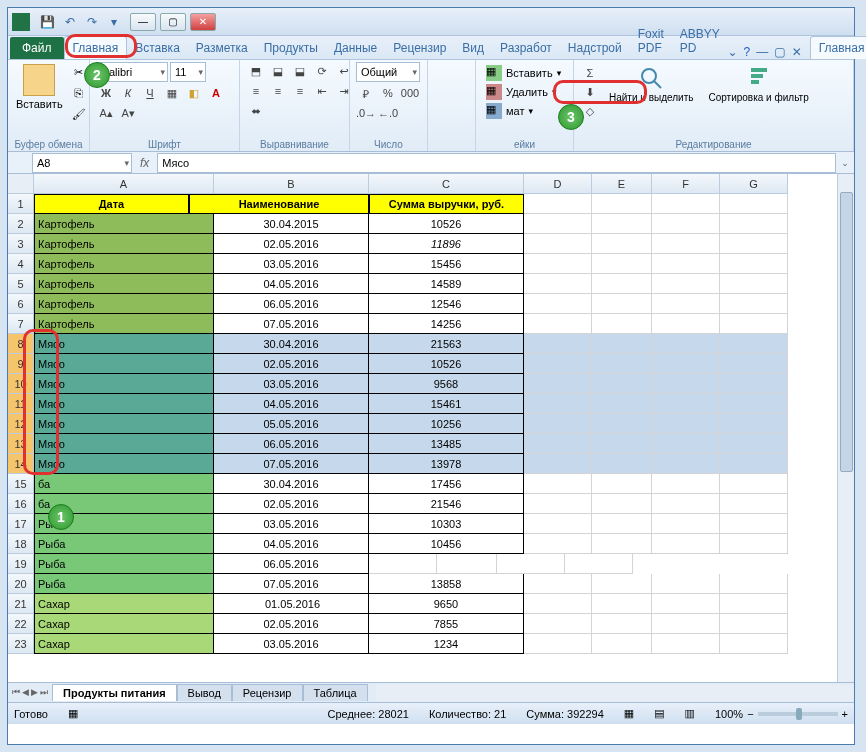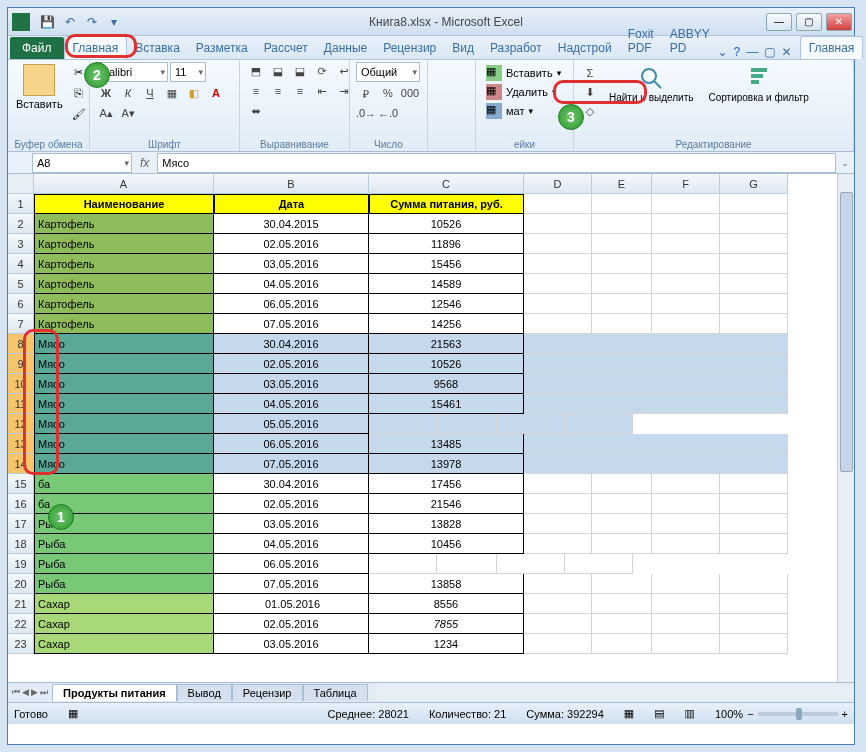--- a/index.html
+++ b/index.html
@@ -96,35 +96,34 @@
 <div class="window">
 
   <div class="titlebar">
     <span class="excel-icon"></span>
     <div class="qat">
       <span class="qat-btn">💾</span>
       <span class="qat-btn">↶</span>
       <span class="qat-btn">↷</span>
       <span class="qat-btn">▾</span>
     </div>
-    <div class="title-text">Книга8.xlsx  -  Microsoft Excel</div>
     <div class="win-controls">
       <div class="win-btn">—</div>
       <div class="win-btn">▢</div>
       <div class="win-btn close">✕</div>
     </div>
   </div>
 
   <div class="ribbon-tabs">
     <div class="file-tab">Файл</div>
 
     <div class="ribbon-tab active">Главная</div>
       <div class="ribbon-tab">Вставка</div>
       <div class="ribbon-tab">Разметка</div>
-      <div class="ribbon-tab">Рассчет</div>
+      <div class="ribbon-tab">Продукты</div>
       <div class="ribbon-tab">Данные</div>
       <div class="ribbon-tab">Рецензир</div>
       <div class="ribbon-tab">Вид</div>
       <div class="ribbon-tab">Разработ</div>
       <div class="ribbon-tab">Надстрой</div>
       <div class="ribbon-tab">Foxit PDF</div>
       <div class="ribbon-tab">ABBYY PD</div>
       <div class="ribbon-help">
       <span>⌄</span>
       <span style="color:#2060c0">?</span>
@@ -311,41 +310,41 @@
         <div class="row-h">17</div>
         <div class="row-h">18</div>
         <div class="row-h">19</div>
         <div class="row-h">20</div>
         <div class="row-h">21</div>
         <div class="row-h">22</div>
         <div class="row-h">23</div>
       </div>
     <div class="cells" id="cells">
         <div class="row">
+          <div class="cell hdr-cell" style="width: 155px;">Дата</div>
           <div class="cell hdr-cell" style="width: 180px;">Наименование</div>
-          <div class="cell hdr-cell" style="width: 155px;">Дата</div>
-          <div class="cell hdr-cell" style="width: 155px;">Сумма питания, руб.</div>
+          <div class="cell hdr-cell" style="width: 155px;">Сумма выручки, руб.</div>
           <div class="cell" style="width: 68px;"></div>
           <div class="cell" style="width: 60px;"></div>
           <div class="cell" style="width: 68px;"></div>
           <div class="cell" style="width: 68px;"></div>
         </div>
         <div class="row">
           <div class="cell data-a colA" style="width: 180px; background: rgb(143, 188, 90);">Картофель</div>
           <div class="cell data-bc" style="width: 155px;">30.04.2015</div>
           <div class="cell data-bc" style="width: 155px;">10526</div>
           <div class="cell" style="width: 68px;"></div>
           <div class="cell" style="width: 60px;"></div>
           <div class="cell" style="width: 68px;"></div>
           <div class="cell" style="width: 68px;"></div>
         </div>
         <div class="row">
           <div class="cell data-a colA" style="width: 180px; background: rgb(143, 188, 90);">Картофель</div>
           <div class="cell data-bc" style="width: 155px;">02.05.2016</div>
-          <div class="cell data-bc" style="width: 155px;">11896</div>
+          <div class="cell data-bc" style="width: 155px; font-style: italic;">11896</div>
           <div class="cell" style="width: 68px;"></div>
           <div class="cell" style="width: 60px;"></div>
           <div class="cell" style="width: 68px;"></div>
           <div class="cell" style="width: 68px;"></div>
         </div>
         <div class="row">
           <div class="cell data-a colA" style="width: 180px; background: rgb(143, 188, 90);">Картофель</div>
           <div class="cell data-bc" style="width: 155px;">03.05.2016</div>
           <div class="cell data-bc" style="width: 155px;">15456</div>
           <div class="cell" style="width: 68px;"></div>
@@ -412,20 +411,21 @@
           <div class="cell data-bc" style="width: 155px;">04.05.2016</div>
           <div class="cell data-bc" style="width: 155px;">15461</div>
           <div class="cell" style="width: 68px;"></div>
           <div class="cell" style="width: 60px;"></div>
           <div class="cell" style="width: 68px;"></div>
           <div class="cell" style="width: 68px;"></div>
         </div>
         <div class="row sel-row">
           <div class="cell data-a colA" style="width: 180px; background: rgb(74, 160, 136);">Мясо</div>
           <div class="cell data-bc" style="width: 155px;">05.05.2016</div>
+          <div class="cell data-bc" style="width: 155px;">10256</div>
           <div class="cell" style="width: 68px;"></div>
           <div class="cell" style="width: 60px;"></div>
           <div class="cell" style="width: 68px;"></div>
           <div class="cell" style="width: 68px;"></div>
         </div>
         <div class="row sel-row">
           <div class="cell data-a colA" style="width: 180px; background: rgb(74, 160, 136);">Мясо</div>
           <div class="cell data-bc" style="width: 155px;">06.05.2016</div>
           <div class="cell data-bc" style="width: 155px;">13485</div>
           <div class="cell" style="width: 68px;"></div>
@@ -456,21 +456,21 @@
           <div class="cell data-bc" style="width: 155px;">02.05.2016</div>
           <div class="cell data-bc" style="width: 155px;">21546</div>
           <div class="cell" style="width: 68px;"></div>
           <div class="cell" style="width: 60px;"></div>
           <div class="cell" style="width: 68px;"></div>
           <div class="cell" style="width: 68px;"></div>
         </div>
         <div class="row">
           <div class="cell data-a colA" style="width: 180px; background: rgb(120, 200, 120);">Рыба</div>
           <div class="cell data-bc" style="width: 155px;">03.05.2016</div>
-          <div class="cell data-bc" style="width: 155px;">13828</div>
+          <div class="cell data-bc" style="width: 155px;">10303</div>
           <div class="cell" style="width: 68px;"></div>
           <div class="cell" style="width: 60px;"></div>
           <div class="cell" style="width: 68px;"></div>
           <div class="cell" style="width: 68px;"></div>
         </div>
         <div class="row">
           <div class="cell data-a colA" style="width: 180px; background: rgb(120, 200, 120);">Рыба</div>
           <div class="cell data-bc" style="width: 155px;">04.05.2016</div>
           <div class="cell data-bc" style="width: 155px;">10456</div>
           <div class="cell" style="width: 68px;"></div>
@@ -491,30 +491,30 @@
           <div class="cell data-bc" style="width: 155px;">07.05.2016</div>
           <div class="cell data-bc" style="width: 155px;">13858</div>
           <div class="cell" style="width: 68px;"></div>
           <div class="cell" style="width: 60px;"></div>
           <div class="cell" style="width: 68px;"></div>
           <div class="cell" style="width: 68px;"></div>
         </div>
         <div class="row">
           <div class="cell data-a colA" style="width: 180px; background: rgb(168, 216, 120);">Сахар</div>
           <div class="cell data-bc" style="width: 155px; padding-left: 6px;">01.05.2016</div>
-          <div class="cell data-bc" style="width: 155px;">8556</div>
+          <div class="cell data-bc" style="width: 155px;">9650</div>
           <div class="cell" style="width: 68px;"></div>
           <div class="cell" style="width: 60px;"></div>
           <div class="cell" style="width: 68px;"></div>
           <div class="cell" style="width: 68px;"></div>
         </div>
         <div class="row">
           <div class="cell data-a colA" style="width: 180px; background: rgb(168, 216, 120);">Сахар</div>
           <div class="cell data-bc" style="width: 155px;">02.05.2016</div>
-          <div class="cell data-bc" style="width: 155px; font-style: italic;">7855</div>
+          <div class="cell data-bc" style="width: 155px;">7855</div>
           <div class="cell" style="width: 68px;"></div>
           <div class="cell" style="width: 60px;"></div>
           <div class="cell" style="width: 68px;"></div>
           <div class="cell" style="width: 68px;"></div>
         </div>
         <div class="row">
           <div class="cell data-a colA" style="width: 180px; background: rgb(168, 216, 120);">Сахар</div>
           <div class="cell data-bc" style="width: 155px;">03.05.2016</div>
           <div class="cell data-bc" style="width: 155px;">1234</div>
           <div class="cell" style="width: 68px;"></div>

